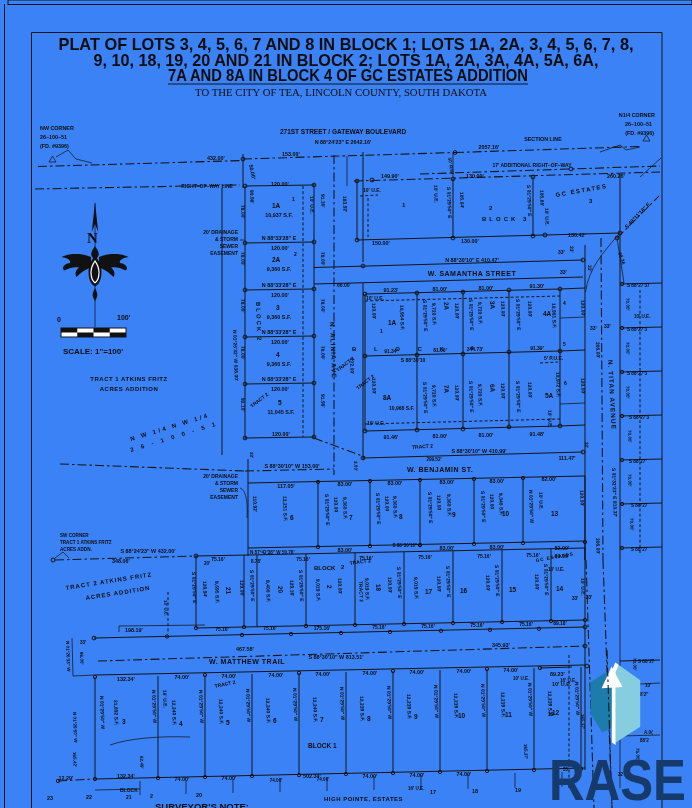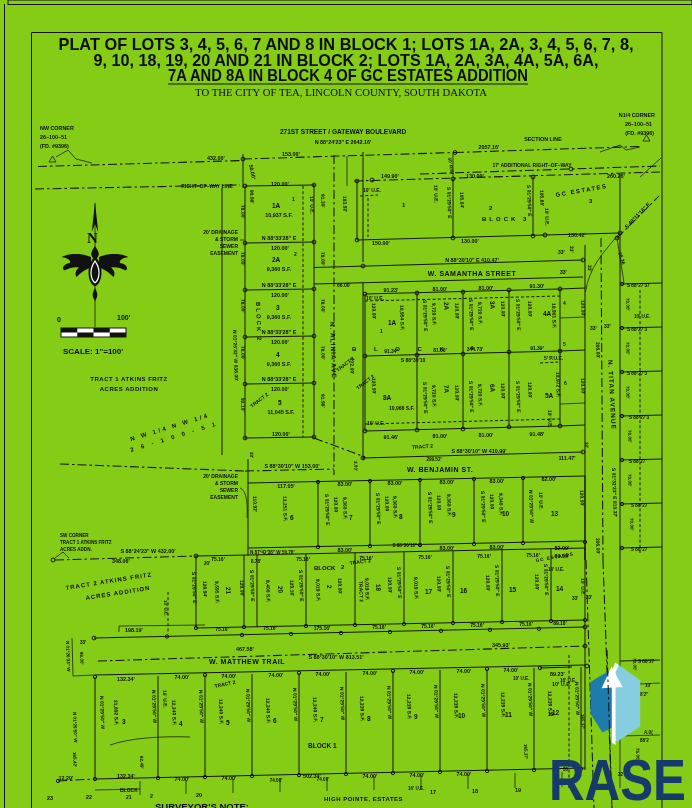--- a/index.html
+++ b/index.html
@@ -1,15 +1,15 @@
 <!DOCTYPE html>
 <html><head><meta charset="utf-8">
 <style>
 html,body{margin:0;padding:0}
-.page{position:relative;width:692px;height:808px;background:#84cc16;overflow:hidden;font-family:"Liberation Sans",sans-serif}
+.page{position:relative;width:692px;height:808px;background:#3b82f6;overflow:hidden;font-family:"Liberation Sans",sans-serif}
 text{fill:#0d0d0d;font-family:"Liberation Sans",sans-serif}
 .s45{font-size:4.6px;font-weight:bold}.s5{font-size:5px;font-weight:bold}.s55{font-size:5.4px;font-weight:bold}.s6{font-size:6px;font-weight:bold}
 .b6{font-size:6px;font-weight:bold}.b65{font-size:6.5px;font-weight:bold}.b7{font-size:7px;font-weight:bold}.b8{font-size:8px;font-weight:bold}
 .mid{text-anchor:middle}.end{text-anchor:end}
 line,path,polyline,rect,circle{stroke:#141414;stroke-width:1;fill:none}
 .thin{stroke-width:0.75}
 .d1{stroke-dasharray:9 3 2.5 3;stroke-width:1.05}
 .d2{stroke-dasharray:3 2.2}
 </style></head><body>
 <div class="page">

